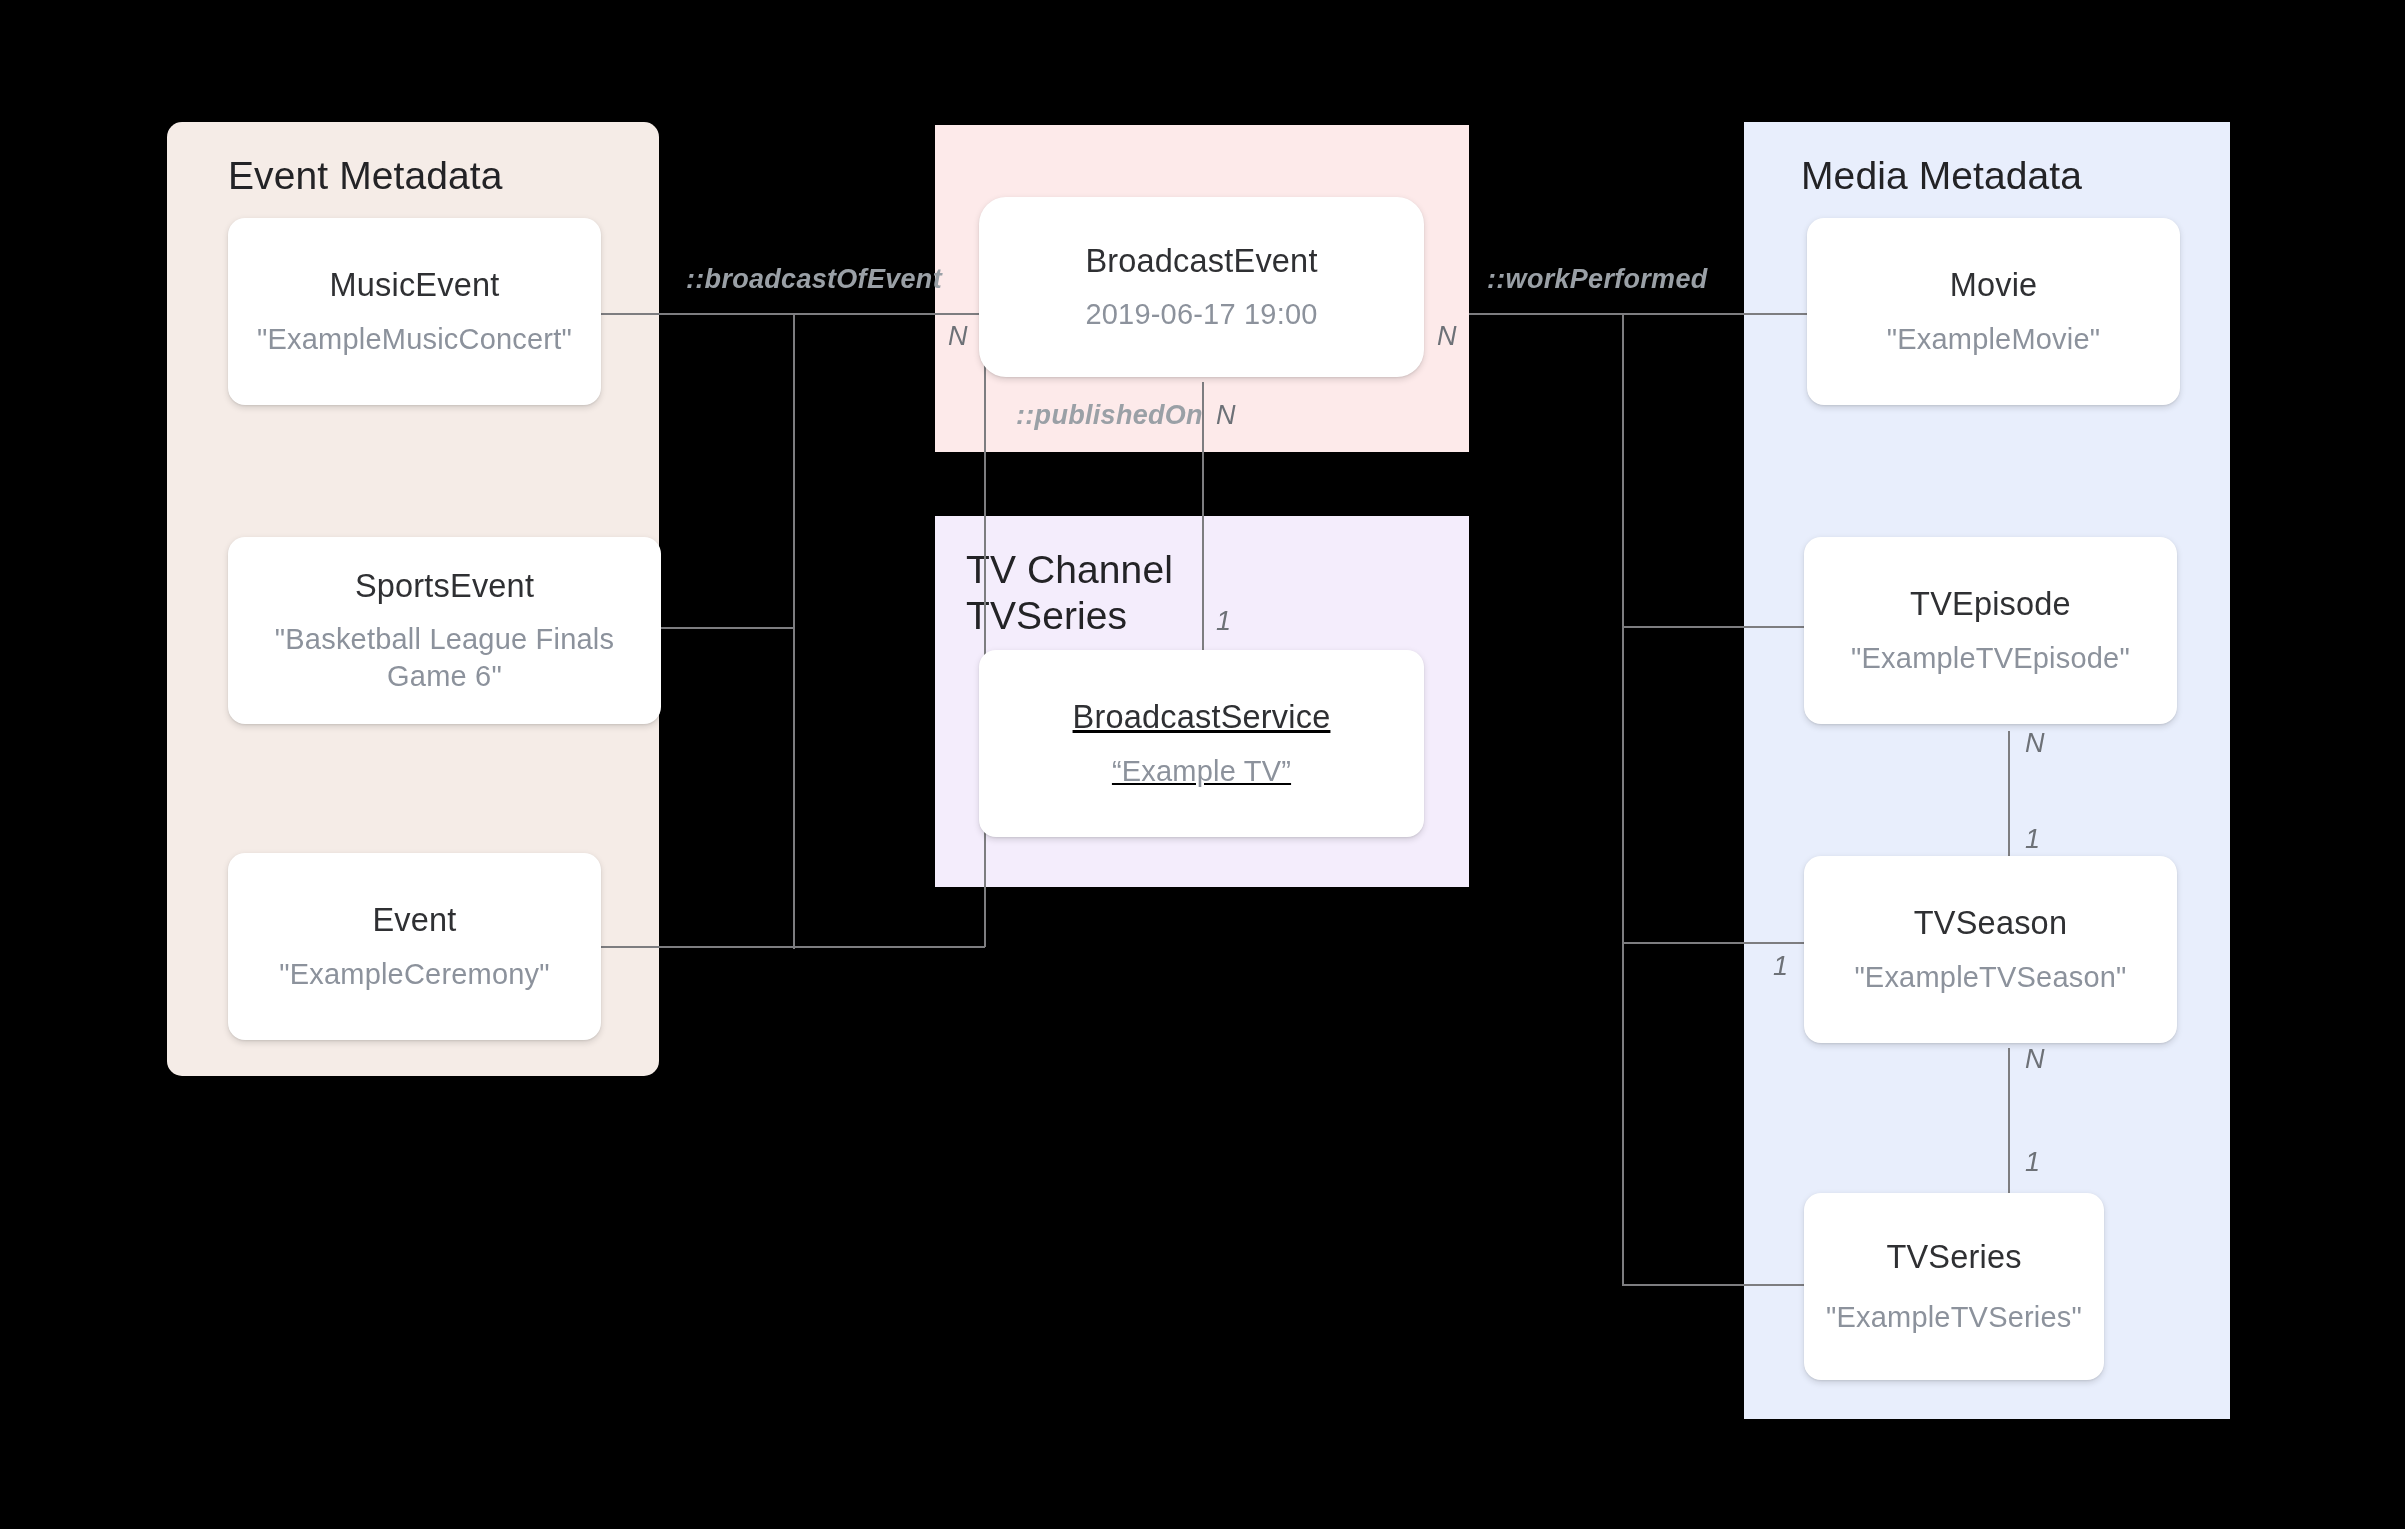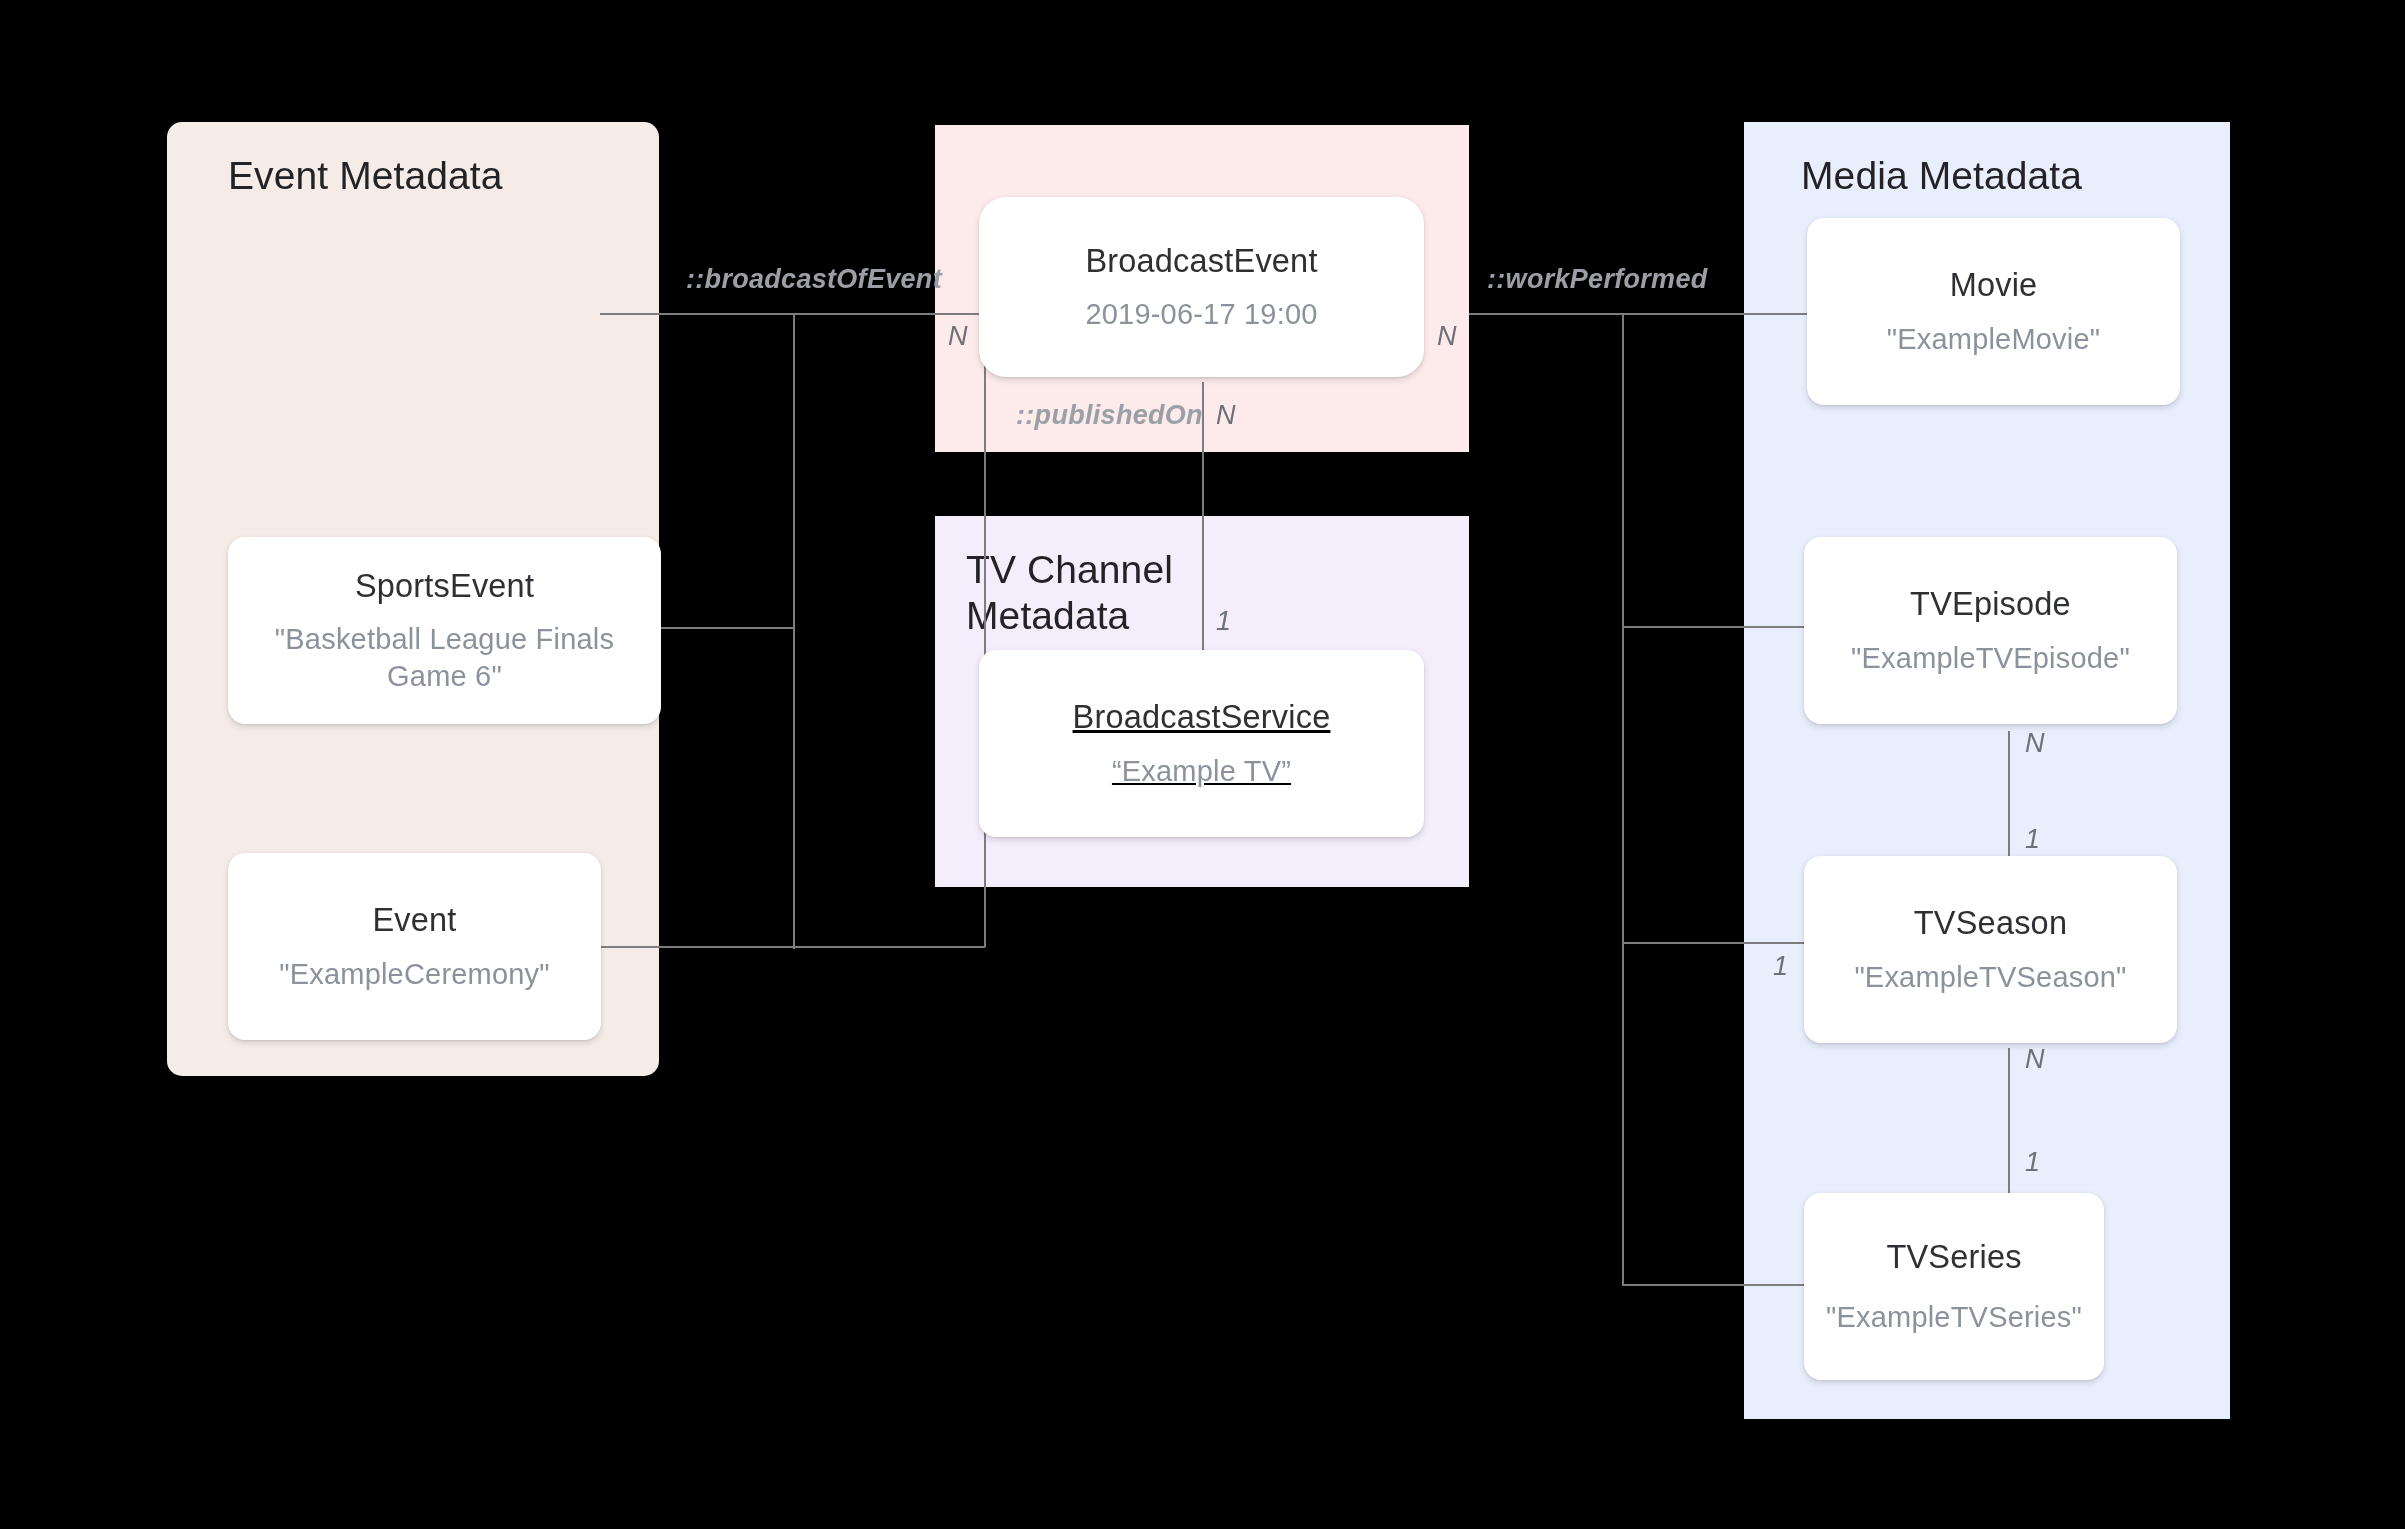--- a/index.html
+++ b/index.html
@@ -100,21 +100,21 @@
 <div id="canvas">
 
   <div class="panel" id="panel-event">
     <div class="panel-title" style="left:61px; top:31px;">Event Metadata</div>
   </div>
 
   <div class="panel" id="panel-bcast"></div>
 
   <div class="panel" id="panel-tvchan">
     <div class="panel-title" style="left:31px; top:31px; width:249px;">TV Channel
-Metadata</div>
+TVSeries</div>
   </div>
 
   <div class="panel" id="panel-media">
     <div class="panel-title" style="left:57px; top:31px;">Media Metadata</div>
   </div>
 
   <div class="line h" style="left:600px; top:313px; width:195px;"></div>
 
   <div class="line h" style="left:600px; top:627px; width:195px;"></div>
 
@@ -164,20 +164,24 @@
   <div class="card-label" style="left:2025px; top:728px;">N</div>
 
   <div class="card-label" style="left:2025px; top:824px;">1</div>
 
   <div class="card-label" style="left:1773px; top:951px;">1</div>
 
   <div class="card-label" style="left:2025px; top:1044px;">N</div>
 
   <div class="card-label" style="left:2025px; top:1147px;">1</div>
 
+  <div class="node" style="left:228px; top:218px; width:373px; height:187px;">
+    <div class="node-title">MusicEvent</div>
+    <div class="node-value">"ExampleMusicConcert"</div>
+  </div>
 
   <div class="node" style="left:228px; top:537px; width:433px; height:187px;text-align:center;">
     <div class="node-title">SportsEvent</div>
     <div class="node-value">"Basketball League Finals Game 6"</div>
   </div>
 
   <div class="node" style="left:228px; top:853px; width:373px; height:187px;">
     <div class="node-title">Event</div>
     <div class="node-value">"ExampleCeremony"</div>
   </div>

